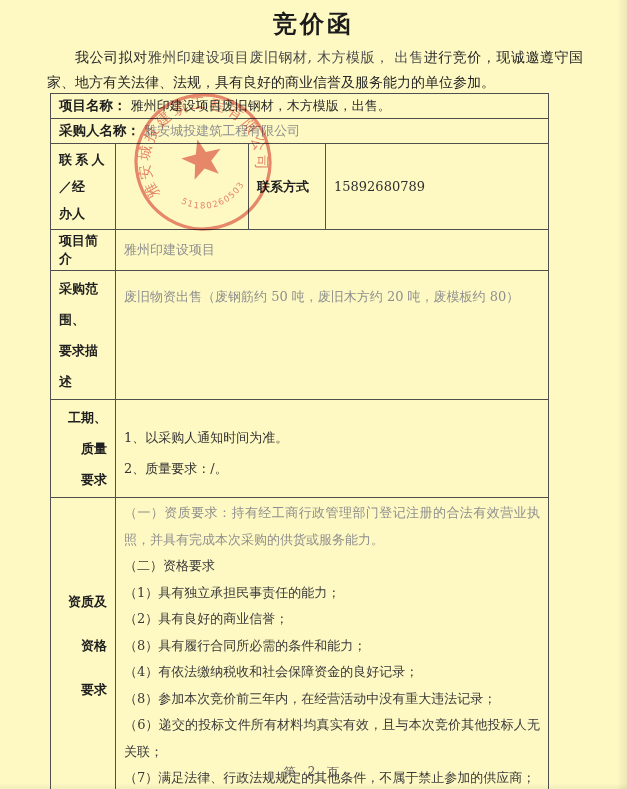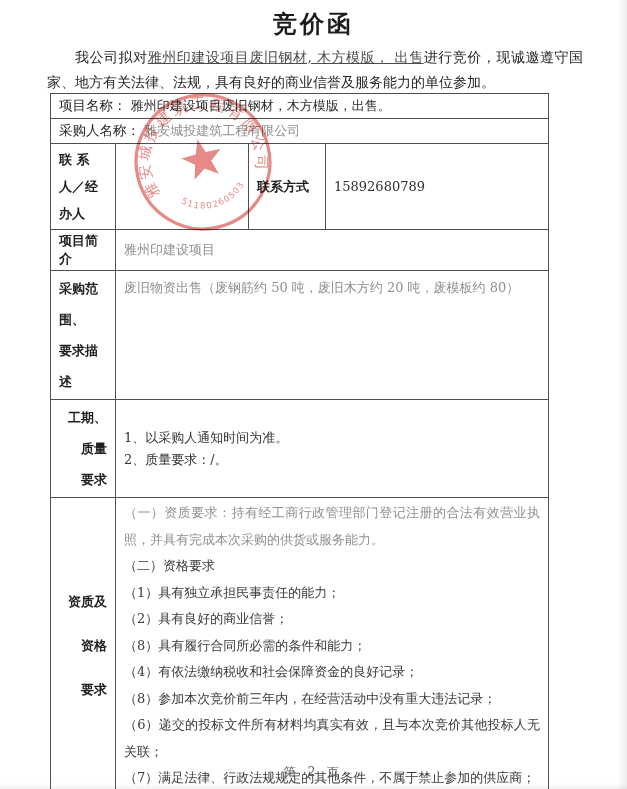--- a/index.html
+++ b/index.html
@@ -1,18 +1,18 @@
 <!DOCTYPE html>
 <html><head>
 <meta charset="utf-8">
 <style>
   html,body { margin:0; padding:0; background:#e9e9e7; }
   .page {
     position:relative; width:627px; height:789px; margin:0 auto;
-    background:#ffffff; overflow:hidden;
+    background:#fef9c3; overflow:hidden;
     font-family:"DejaVu Serif","Liberation Serif",serif;
     color:#2e2e2e;
   }
   .page::after{
     content:""; position:absolute; top:0; right:0; width:10px; height:100%;
     background:linear-gradient(to right, rgba(0,0,0,0), rgba(0,0,0,0.07));
     pointer-events:none;
   }
   .page::before{
     content:""; position:absolute; left:0; bottom:0; width:100%; height:6px;
@@ -20,37 +20,37 @@
     pointer-events:none;
   }
   .doc-title{
     text-align:center; font-size:24px; font-weight:bold;
     letter-spacing:3px; padding-top:8px; color:#1c1c1c;
   }
   .intro{
     margin:5px 44px 0 47px; font-size:14px; line-height:25px;
     text-indent:2em; text-align:justify; color:#262626;
   }
-  .intro .u{ text-decoration:underline; color:#4c4c4c; }
+  .intro .u{ color:#4c4c4c; }
 
   table.main{
     position:absolute; left:50px; top:93px; width:498px;
     border-collapse:collapse; table-layout:fixed;
   }
   table.main td{
     border:1px solid #4f4f4f; padding:2px 8px;
     font-size:13px; vertical-align:middle; overflow:hidden;
   }
-  .lab{ font-weight:bold; color:#1f1f1f; font-size:13.5px; }
+  .lab{ font-weight:bold; color:#1f1f1f; font-size:13.5px;font-family:Liberation Serif, serif; }
   .lab-cell{ padding-left:5px; padding-right:3px; }
   .lab2 div{ line-height:27px; }
   .lab-center{ text-align:right; }
   .gray{ color:#8f8f8f; }
-  .inline-lab{ font-weight:normal; color:#1f1f1f; font-size:13.5px; }
-  .sched div{ line-height:22px; color:#333; }
+  .inline-lab{ font-weight:bold; color:#1f1f1f; font-size:13.5px; }
+  .sched div{ line-height:22px; color:#333;margin-top:9px; }
   .qual{ padding:6px 14px 6px 14px; }
   .q-line{ line-height:26.5px; color:#3a3a3a; text-align:justify; }
   .q-line.faded{ color:#8f8f8f; }
   .qual-lab div{ line-height:44px; }
   .scope-lab div{ line-height:31px; }
   .footer{
     position:absolute; left:0; bottom:8px; width:100%;
     text-align:center; font-size:12px; color:#5c5c5c; letter-spacing:4px;
   }
   .stamp{
@@ -106,21 +106,21 @@
     <tr style="height:28px">
       <td class="lab lab-cell">项目简介</td>
       <td colspan="3" class="gray">雅州印建设项目</td>
     </tr>
 
     <tr style="height:55px">
       <td class="lab lab-cell scope-lab">
         <div>采购范围、</div>
         <div>要求描述</div>
       </td>
-      <td colspan="3" class="gray" style="vertical-align:top; padding-top:8px">废旧物资出售（废钢筋约 50 吨，废旧木方约 20 吨，废模板约 80）</td>
+      <td colspan="3" class="gray" style="vertical-align:top; padding-top:17px">废旧物资出售（废钢筋约 50 吨，废旧木方约 20 吨，废模板约 80）</td>
     </tr>
 
     <tr style="height:55px">
       <td class="lab lab-cell lab-center scope-lab">
         <div>工期、质量</div>
         <div>要求</div>
       </td>
       <td colspan="3" class="sched">
         <div>1、以采购人通知时间为准。</div>
         <div>2、质量要求：/。</div>

